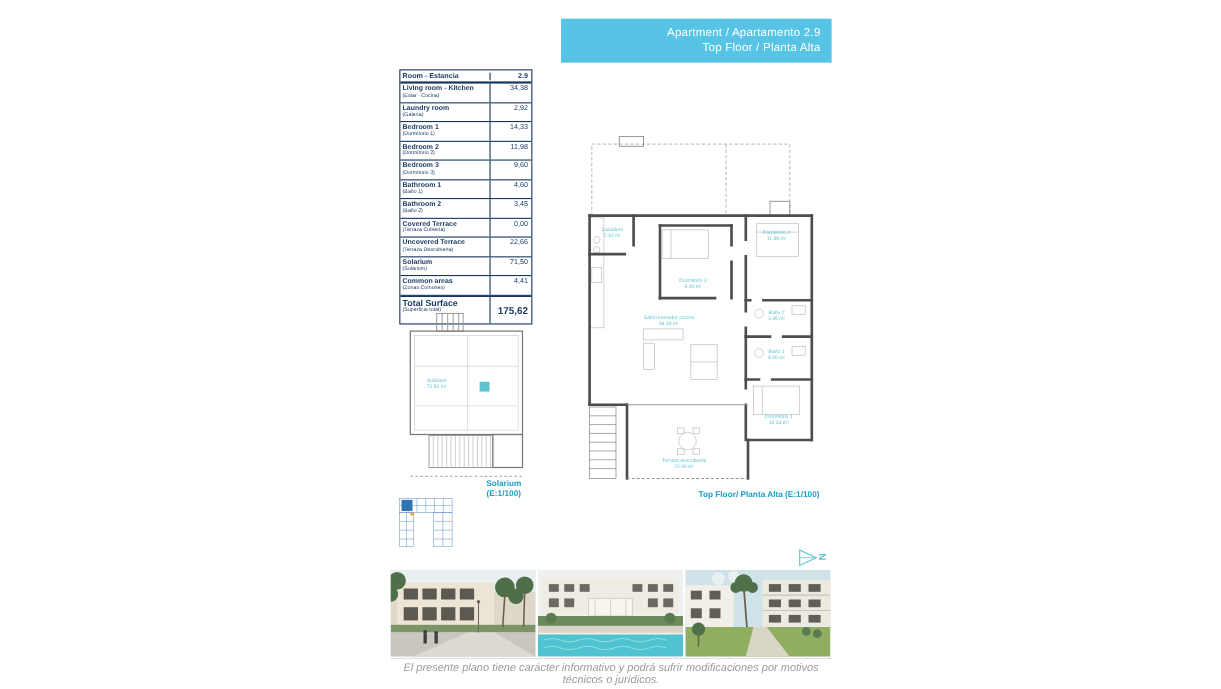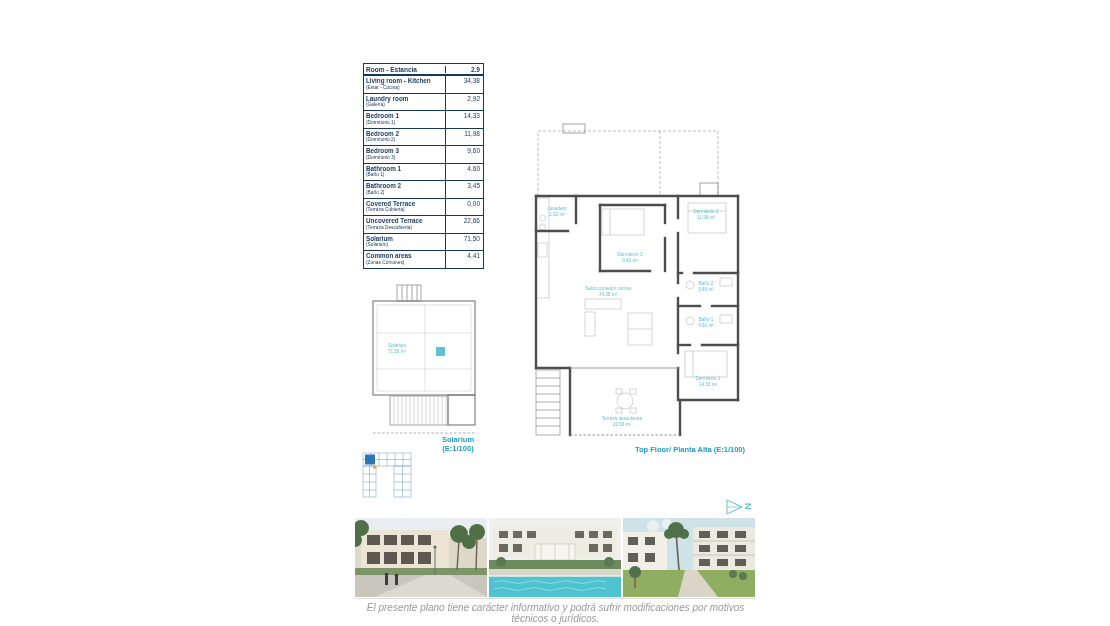--- a/index.html
+++ b/index.html
@@ -40,20 +40,24 @@
   .footer{position:absolute;left:355px;top:598px;width:401px;border-top:1px solid #dcdcdc;
           border-bottom:1px solid #dcdcdc;color:var(--footer-ink);font-size:10px;
           text-align:center;padding:3px 0;font-style:italic;}
   .photo{position:absolute;top:518px;width:132px;height:79px;overflow:hidden;background:#e8eef0;}
 </style>
 </head>
 <body>
 
 <div class="sheet">
 
+  <div class="banner">
+    <div>Apartment / Apartamento 2.9</div>
+    <div>Top Floor / Planta Alta</div>
+  </div>
 
   <div class="rtable">
     <div class="trow thead">
       <div class="tname">Room - Estancia</div>
       <div class="tval">2.9</div>
     </div>
     <div class="trow body-row">
       <div class="tname">
           <div class="rname">Living room - Kitchen</div>
           <div class="rsub">(Estar - Cocina)</div>
@@ -122,20 +126,27 @@
           <div class="rsub">(Solárium)</div>
         </div>
       <div class="tval rval">71,50</div>
     </div>
     <div class="trow body-row">
       <div class="tname">
           <div class="rname">Common areas</div>
           <div class="rsub">(Zonas Comunes)</div>
         </div>
       <div class="tval rval">4,41</div>
+    </div>
+    <div class="trow total-row" style="border-top:1px solid var(--table-ink);">
+      <div class="tname">
+          <div class="rname">Total Surface</div>
+          <div class="rsub">(Superficie total)</div>
+        </div>
+      <div class="tval">175,62</div>
     </div>
   </div>
 
   <svg class="abs" style="left:530px;top:123px;" width="212" height="320" viewBox="0 0 212 320">
 
     <g stroke="#a0a0a0" fill="none" stroke-width="0.7" stroke-dasharray="3 2">
       <rect x="8" y="8" width="180" height="65"></rect>
       <line x1="130" y1="8" x2="130" y2="73"></line>
     </g>
     <rect x="33" y="1" width="22" height="9" fill="none" stroke="#8a8a8a" stroke-width="0.8"></rect>

